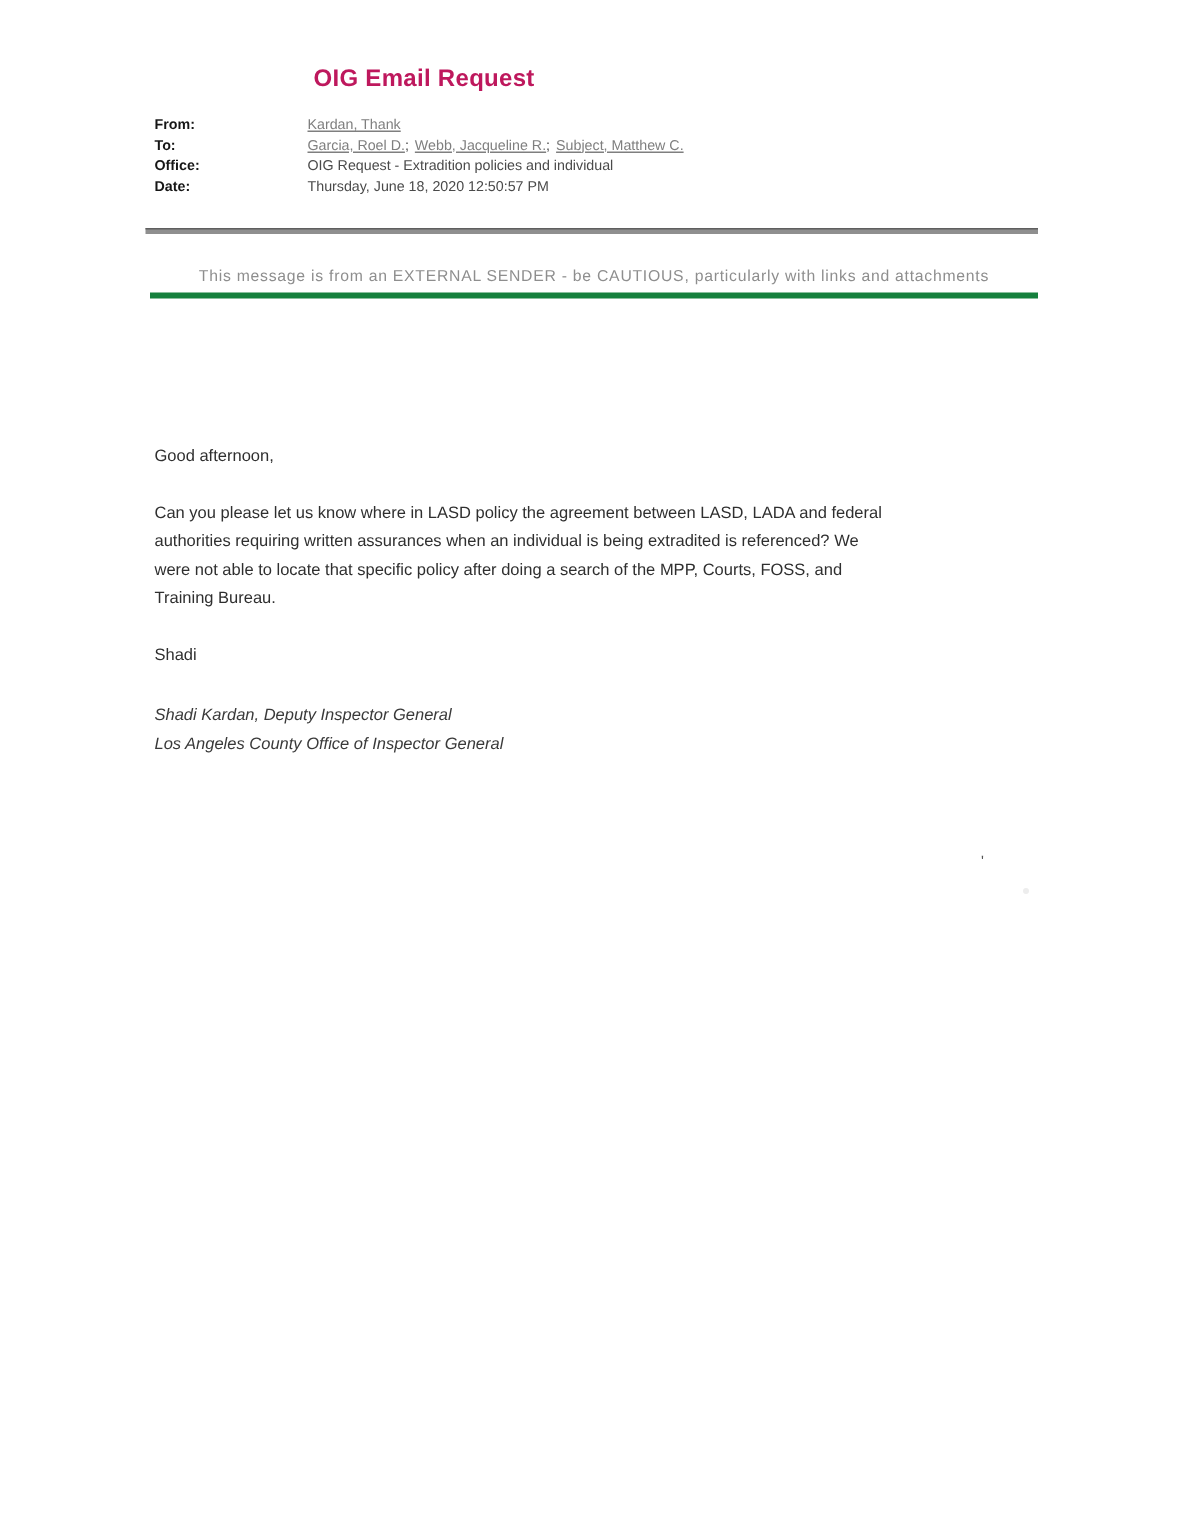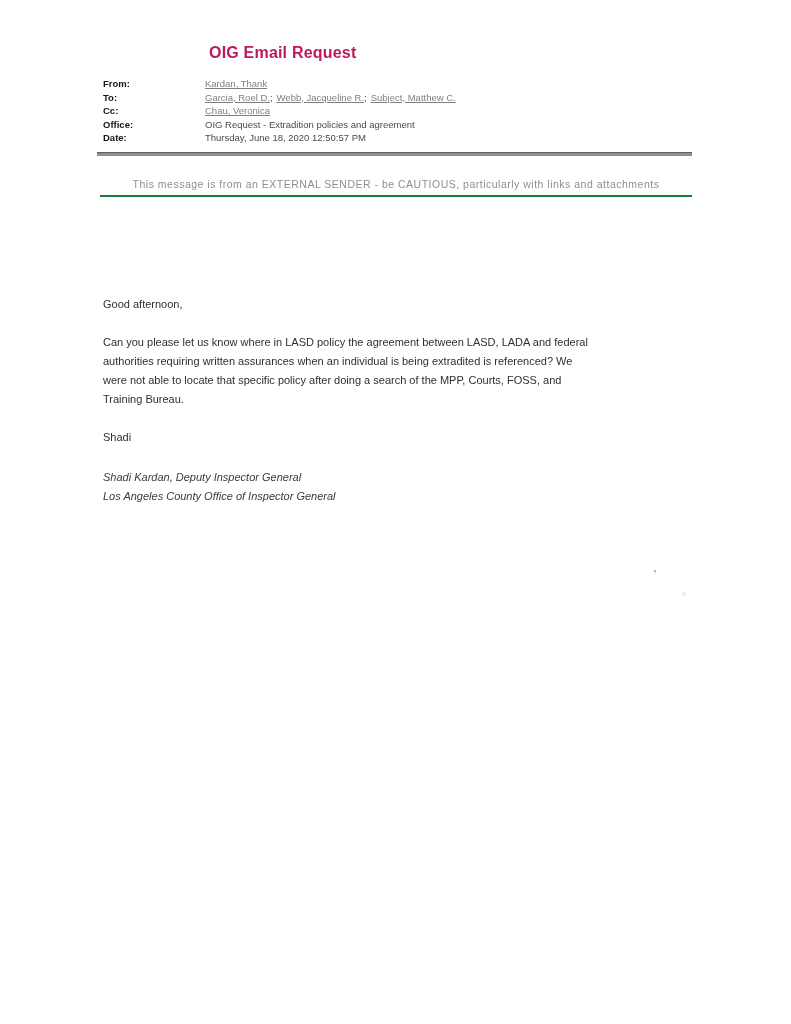--- a/index.html
+++ b/index.html
@@ -72,21 +72,21 @@
     position: absolute;
     left: 100px;
     top: 178px;
     width: 592px;
     text-align: center;
     font-size: 10.5px;
     line-height: 13px;
     letter-spacing: 0.5px;
     color: #8e8e8e;
     padding-bottom: 4px;
-    border-bottom: 2px solid #15803d;
+    border-bottom: 4px solid #15803d;
   }
   .email-body {
     position: absolute;
     left: 103px;
     top: 251px;
     width: 600px;
     font-size: 11px;
     line-height: 19px;
     color: #2f2f2f;
     margin-top: 44px;
@@ -139,28 +139,24 @@
     <div class="meta-row">
       <span class="meta-label">From:</span>
       <span class="meta-value"><a class="addr-link">Kardan, Thank</a></span>
     </div>
 
     <div class="meta-row">
       <span class="meta-label">To:</span>
       <span class="meta-value"><a class="addr-link">Garcia, Roel D.</a><span class="sep">;</span><a class="addr-link">Webb, Jacqueline R.</a><span class="sep">;</span><a class="addr-link">Subject, Matthew C.</a></span>
     </div>
 
-    <div class="meta-row">
-      <span class="meta-label">Cc:</span>
-      <span class="meta-value"><a class="addr-link">Chau, Veronica</a></span>
-    </div>
 
     <div class="meta-row">
       <span class="meta-label">Office:</span>
-      <span class="meta-value">OIG Request - Extradition policies and agreement</span>
+      <span class="meta-value">OIG Request - Extradition policies and individual</span>
     </div>
 
     <div class="meta-row">
       <span class="meta-label">Date:</span>
       <span class="meta-value">Thursday, June 18, 2020 12:50:57 PM</span>
     </div>
 
   </div>
 
   <div class="thick-rule"></div>

